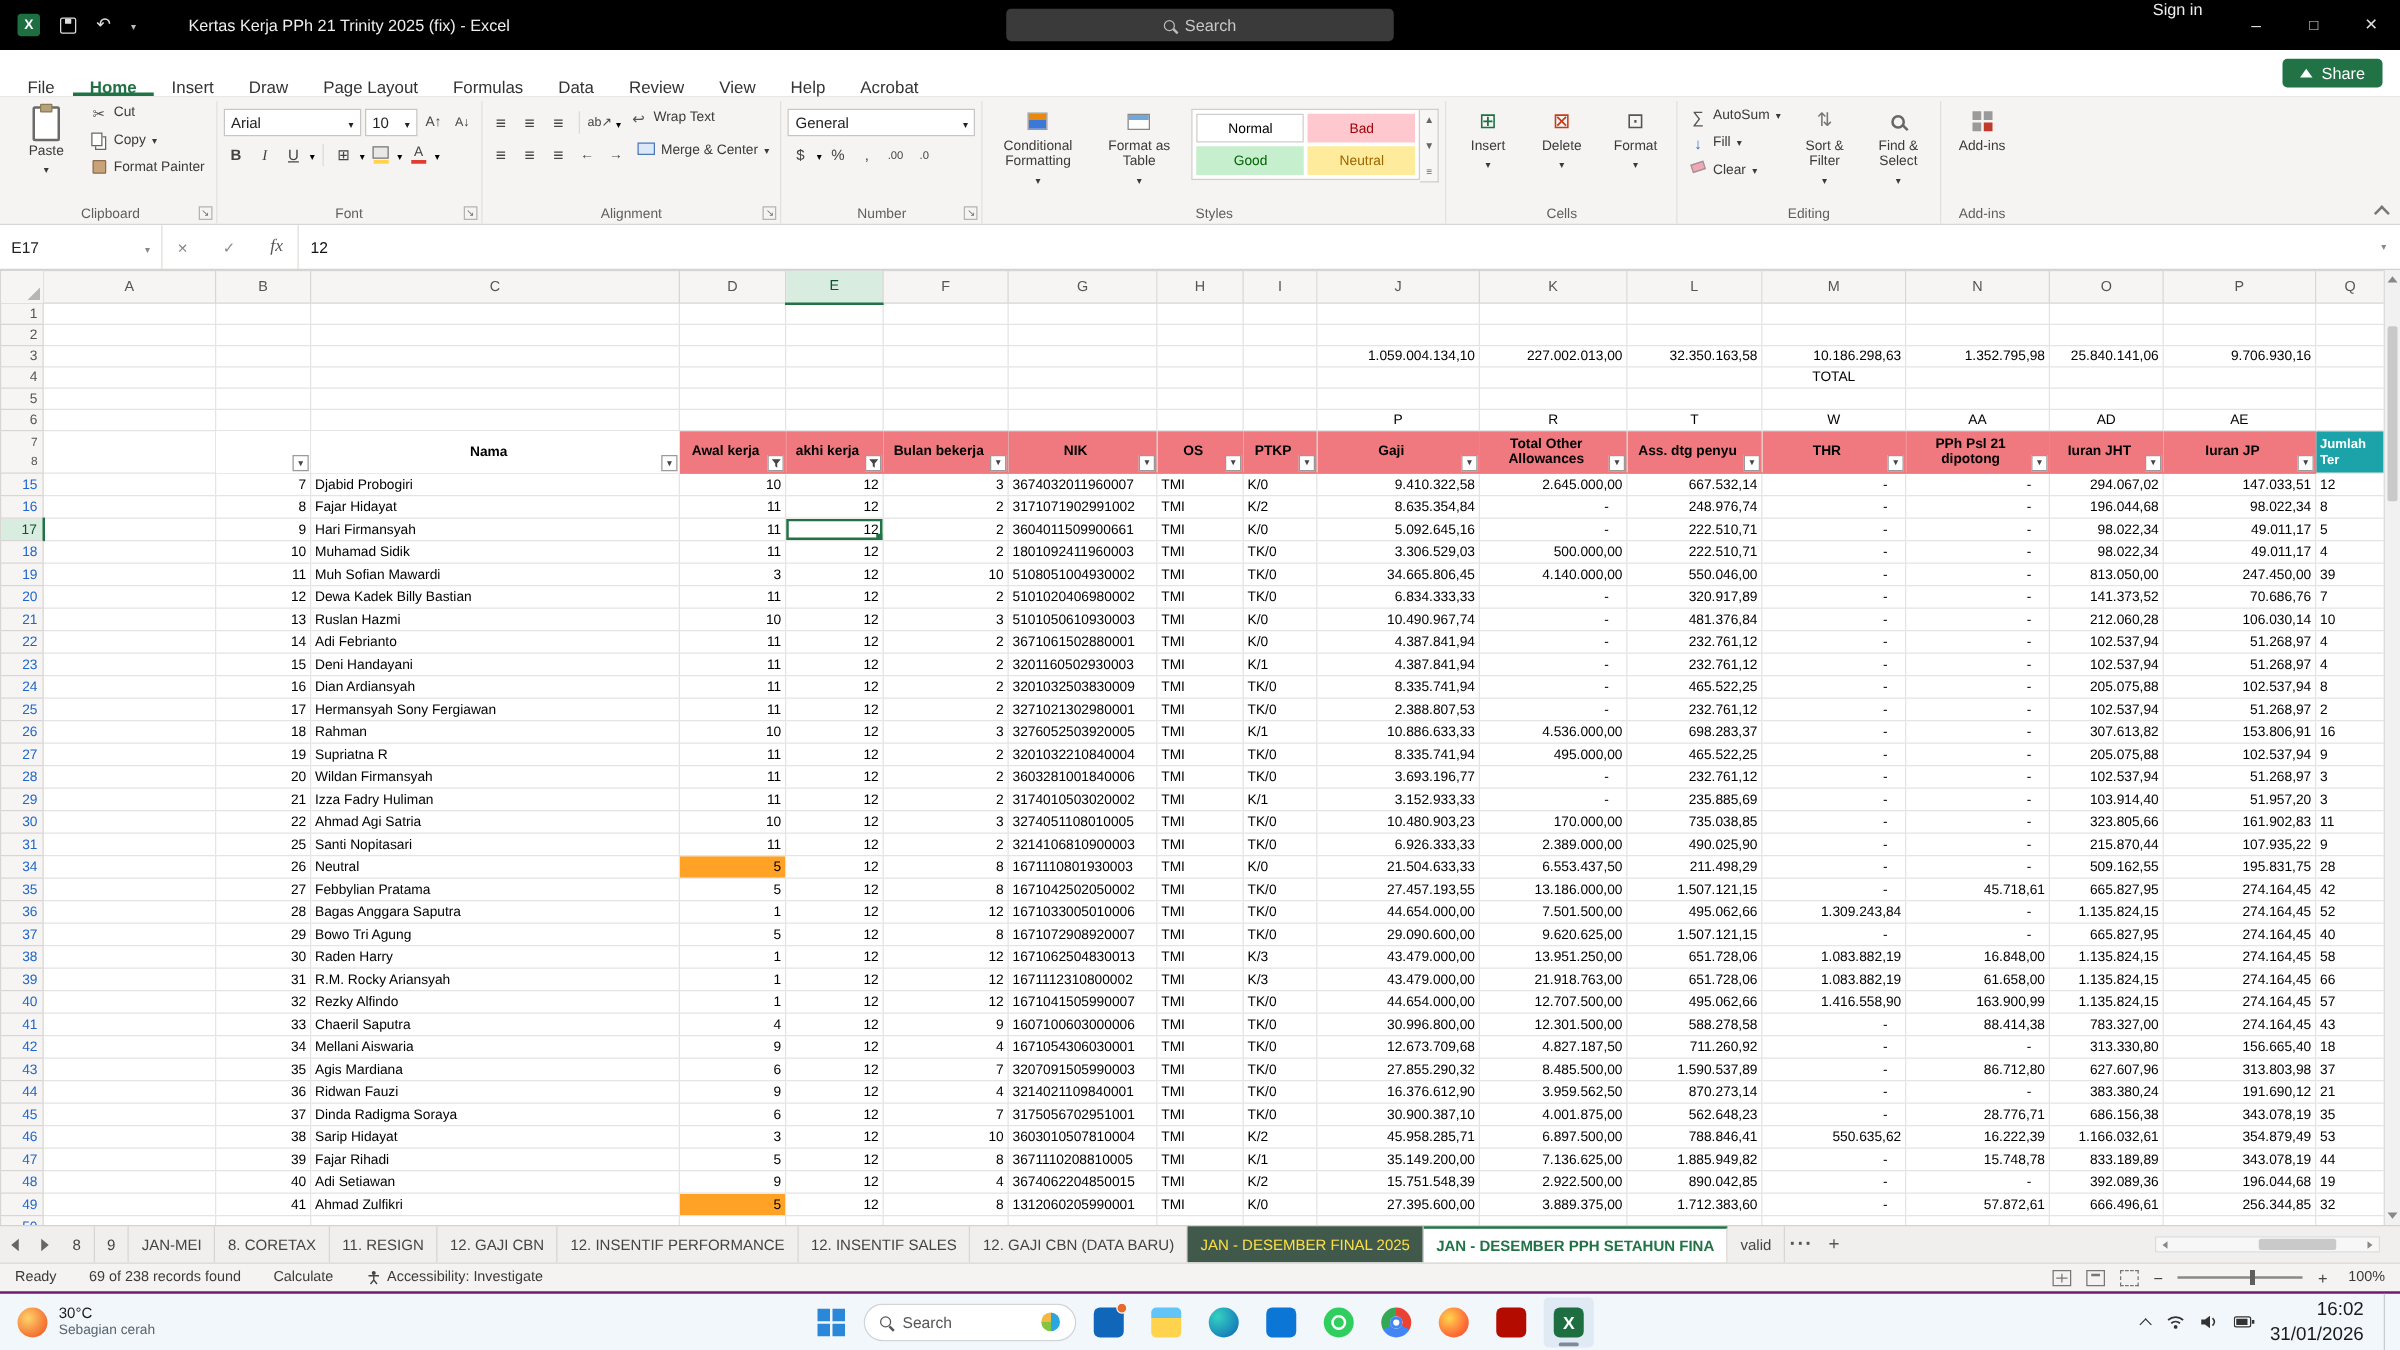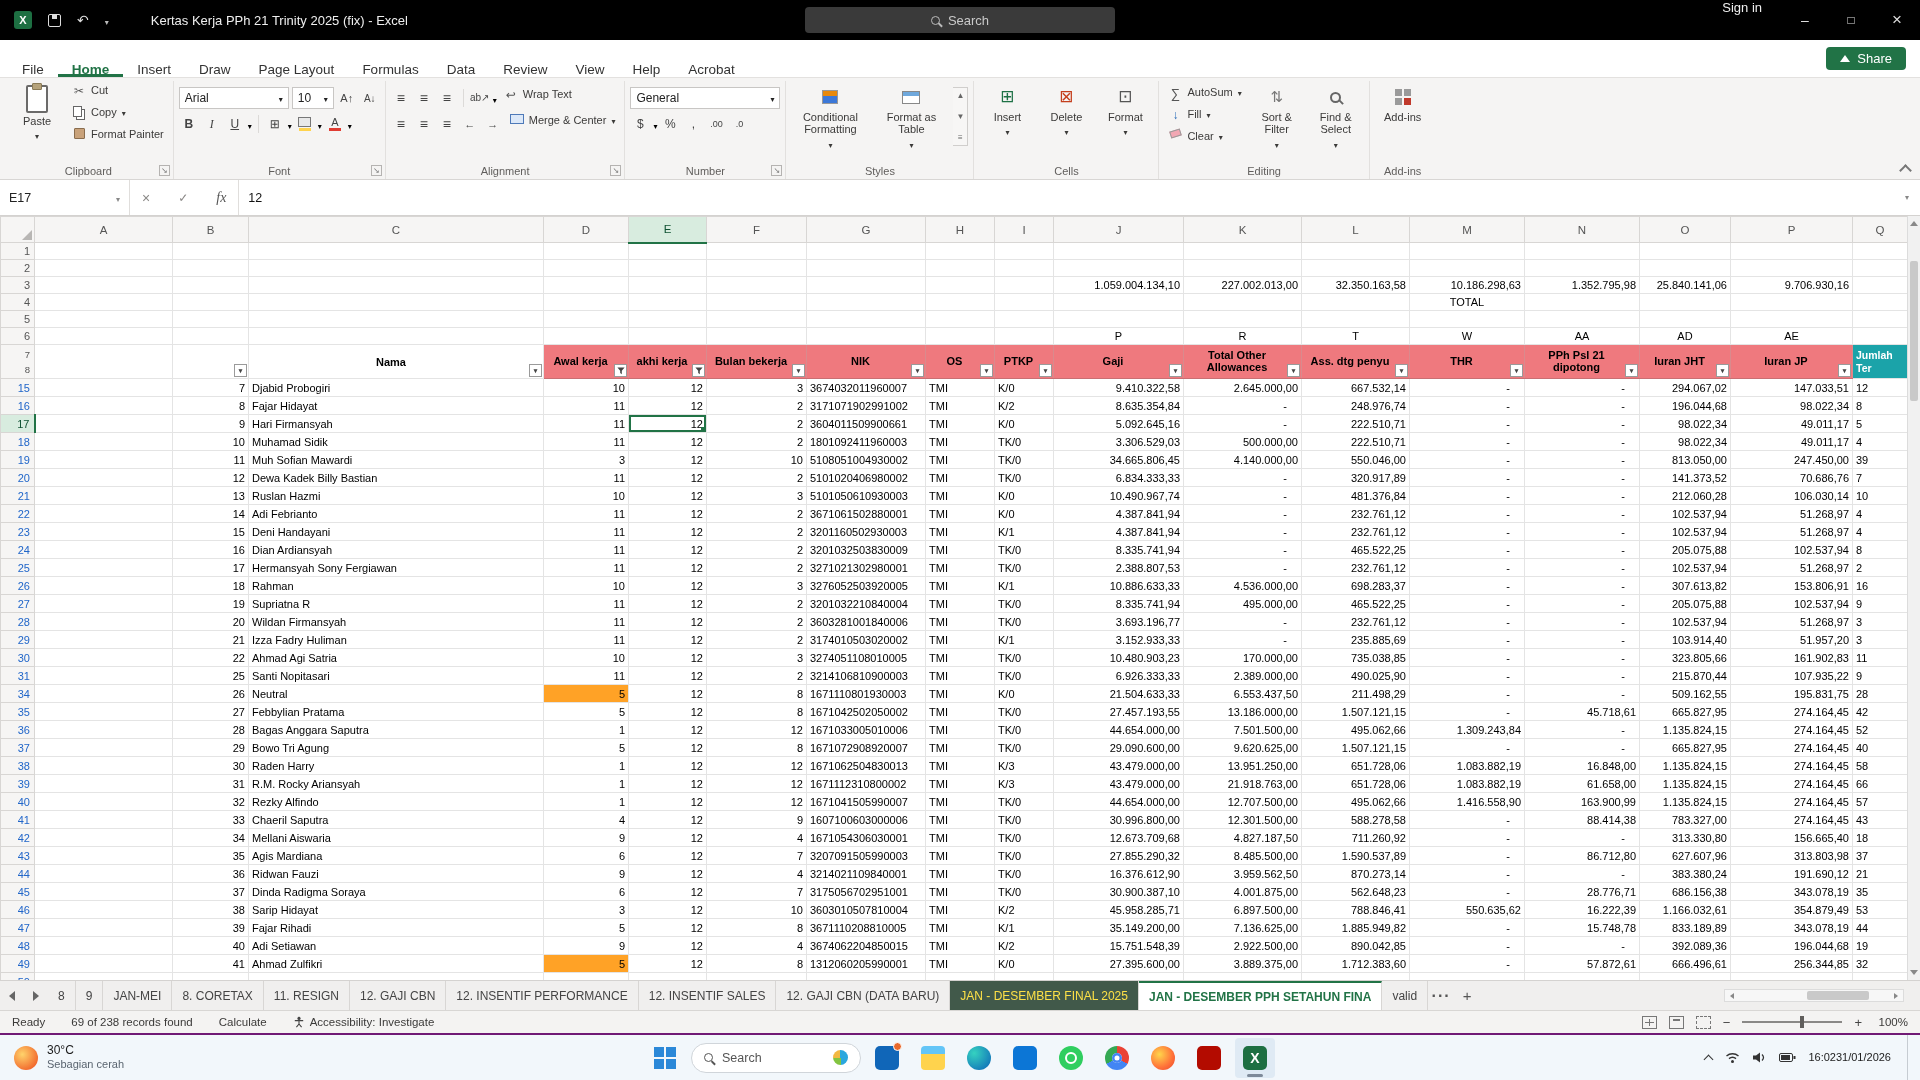--- a/index.html
+++ b/index.html
@@ -217,21 +217,21 @@
   .ic-chrome{background:conic-gradient(#ea4335 0 120deg,#4285f4 120deg 240deg,#34a853 240deg 360deg);border-radius:50%;position:relative}
   .ic-chrome::after{content:"";position:absolute;inset:7px;background:#fff;border-radius:50%;box-shadow:inset 0 0 0 2.5px #4285f4}
   .ic-firefox{background:radial-gradient(circle at 35% 35%,#ffd54b,#ff7139 60%,#e8452c);border-radius:50%}
   .ic-adobe{background:#b30b00;border-radius:5px}
   .ic-excel{background:#1d6f42;border-radius:5px;display:flex;align-items:center;justify-content:center}
   .ic-excel::before{content:"X";color:#fff;font-weight:bold;font-size:14px}
   .badge{position:absolute;top:4px;right:5px;width:9px;height:9px;border-radius:50%;background:#e8692c;border:1.5px solid #fff}
   .tray{margin-left:auto;display:flex;align-items:center;gap:12px;padding-right:8px;height:100%}
   .chev{width:9px;height:9px;position:relative}
   .chev::before{content:"";position:absolute;left:1px;top:3px;width:6px;height:6px;border-left:1.5px solid #333;border-top:1.5px solid #333;transform:rotate(45deg)}
-  .clock{display:flex;flex-direction:row;align-items:flex-end;font-size:11px;color:#1b1b1b;line-height:1.3}
+  .clock{display:flex;flex-direction:column;align-items:flex-end;font-size:15px;color:#1b1b1b;line-height:1.3}
   .showdesk{width:5px;height:100%;border-left:1px solid #c6ccd2;margin-left:4px}
 </style>
 </head>
 <body>
 
 <div id="app">
 
   <div class="titlebar">
     <div class="qat">
       <span class="xlicon"></span>
@@ -401,20 +401,26 @@
           <span class="dd"></span>
         </div>
         <div class="bigbtn wide">
           <span class="bigicon">
               <span class="i-fat"></span>
             </span>
           <span>Format as Table</span>
           <span class="dd"></span>
         </div>
         <div class="gallerywrap">
+          <div class="gallery" id="stylechips">
+              <div class="chip normal">Normal</div>
+              <div class="chip bad">Bad</div>
+              <div class="chip good">Good</div>
+              <div class="chip neutral">Neutral</div>
+            </div>
           <div class="galscroll">
               <span>▲</span>
               <span>▼</span>
               <span>≡</span>
             </div>
         </div>
       </div>
       <div class="rlabel">Styles</div>
     </div>
 

